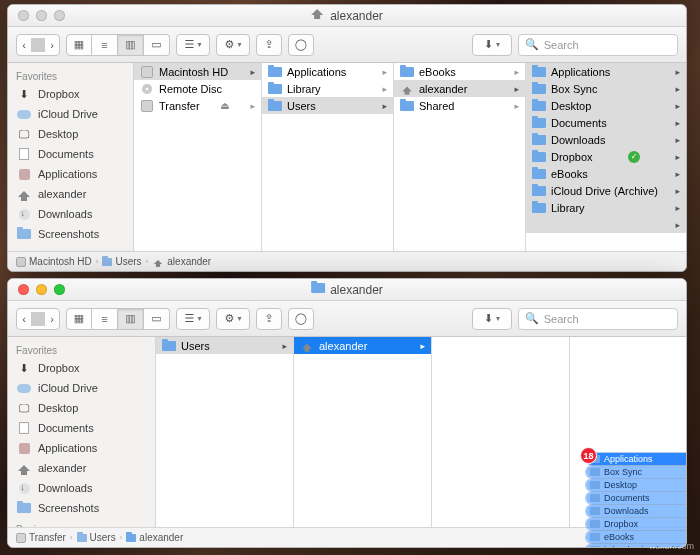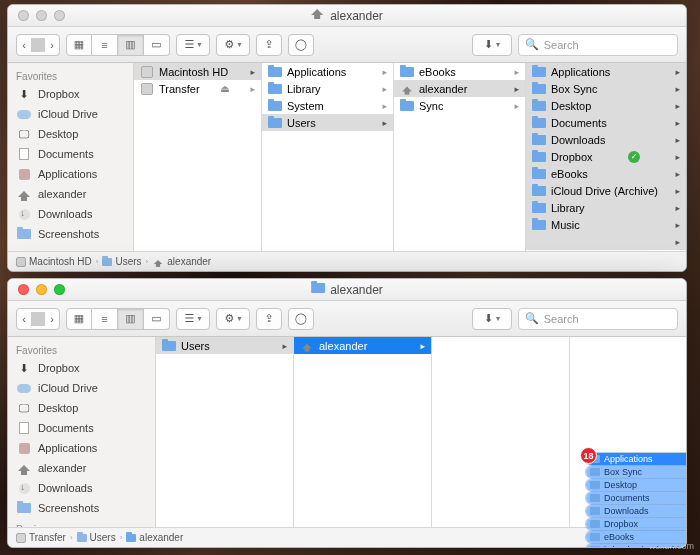--- a/index.html
+++ b/index.html
@@ -161,20 +161,26 @@
 
     </div>
     <div class="cols">
       <div class="col" style="width:128px" id="w1c1">
           <div class="row nav sel">
             <span class="ci">
               <span class="ic-hd"></span>
             </span>
             <span>Macintosh HD</span>
           </div>
+          <div class="row">
+            <span class="ci">
+              <span class="ic-disc"></span>
+            </span>
+            <span>Remote Disc</span>
+          </div>
           <div class="row nav">
             <span class="ci">
               <span class="ic-hd"></span>
             </span>
             <span>Transfer</span>
             <span class="ic-eject" style="margin-left:auto">⏏</span>
           </div>
         </div>
       <div class="col" style="width:132px" id="w1c2">
           <div class="row nav">
@@ -182,26 +188,20 @@
               <span class="ic-folder bl"></span>
             </span>
             <span>Applications</span>
           </div>
           <div class="row nav">
             <span class="ci">
               <span class="ic-folder bl"></span>
             </span>
             <span>Library</span>
           </div>
-          <div class="row nav">
-            <span class="ci">
-              <span class="ic-folder bl"></span>
-            </span>
-            <span>System</span>
-          </div>
           <div class="row nav sel">
             <span class="ci">
               <span class="ic-folder bl"></span>
             </span>
             <span>Users</span>
           </div>
         </div>
       <div class="col" style="width:132px" id="w1c3">
           <div class="row nav">
             <span class="ci">
@@ -212,21 +212,21 @@
           <div class="row nav sel">
             <span class="ci">
               <span class="ic-home" style="transform:scale(0.8)"></span>
             </span>
             <span>alexander</span>
           </div>
           <div class="row nav">
             <span class="ci">
               <span class="ic-folder bl"></span>
             </span>
-            <span>Sync</span>
+            <span>Shared</span>
           </div>
         </div>
       <div class="col" style="width:160px;border-right:none" id="w1c4">
           <div class="row nav sel">
             <span class="ci">
               <span class="ic-folder bl"></span>
             </span>
             <span>Applications</span>
           </div>
           <div class="row nav sel">
@@ -270,26 +270,20 @@
             <span class="ci">
               <span class="ic-folder bl"></span>
             </span>
             <span>iCloud Drive (Archive)</span>
           </div>
           <div class="row nav sel">
             <span class="ci">
               <span class="ic-folder bl"></span>
             </span>
             <span>Library</span>
-          </div>
-          <div class="row nav sel">
-            <span class="ci">
-              <span class="ic-folder bl"></span>
-            </span>
-            <span>Music</span>
           </div>
           <div class="row nav sel"></div>
         </div>
     </div>
   </div>
   <div class="pathbar">
     <span class="pseg">
         <span class="ic-hd" style="width:10px;height:10px"></span>
         <span>Macintosh HD</span>
       </span>

